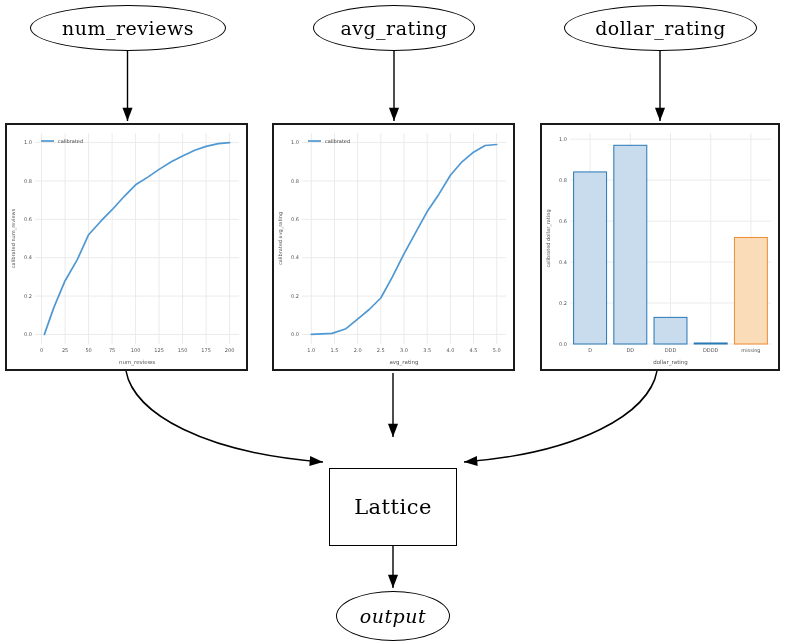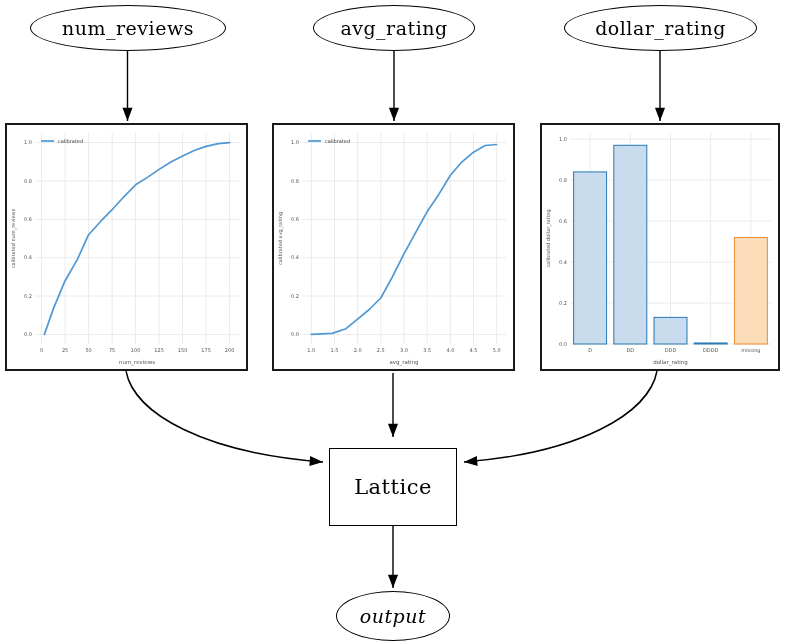--- a/index.html
+++ b/index.html
@@ -149,21 +149,21 @@
         <rect x="31.618000000000002" y="46.92233009708738" width="32.964" height="172.07766990291262" fill="#c9dcee" stroke="#2677b4" stroke-width="1"></rect>
         <rect x="71.81800000000001" y="20.291262135922352" width="32.964" height="198.70873786407765" fill="#c9dcee" stroke="#2677b4" stroke-width="1"></rect>
         <rect x="112.018" y="192.36893203883494" width="32.964" height="26.63106796116506" fill="#c9dcee" stroke="#2677b4" stroke-width="1"></rect>
         <rect x="152.21800000000002" y="217.9757281553398" width="32.964" height="1.0242718446602055" fill="#c9dcee" stroke="#2677b4" stroke-width="1"></rect>
         <rect x="192.418" y="112.47572815533981" width="32.964" height="106.52427184466019" fill="#fbdcb8" stroke="#ef8c33" stroke-width="1"></rect>
         <text x="128.5" y="239" font-family="&quot;DejaVu Sans&quot;, sans-serif" font-size="5.5px" fill="#555555" text-anchor="middle">dollar_rating</text>
         <text x="0" y="0" font-family="&quot;DejaVu Sans&quot;, sans-serif" font-size="5px" fill="#555555" text-anchor="middle" transform="translate(8,113.5) rotate(-90)">calibrated dollar_rating</text>
       </svg>
   </div>
 
-  <div class="node lattice" style="left:329px;top:448px;width:128px;height:78px;text-align:center;">
+  <div class="node lattice" style="left:329px;top:468px;width:128px;height:78px;text-align:center;">
     <span class="lbl">Lattice</span>
   </div>
 
   <div class="node ellipse" style="left:336px;top:591px;width:114px;height:50px;font-style:italic;">
     <span class="lbl">output</span>
   </div>
 
 </div>
 
 </body></html>

